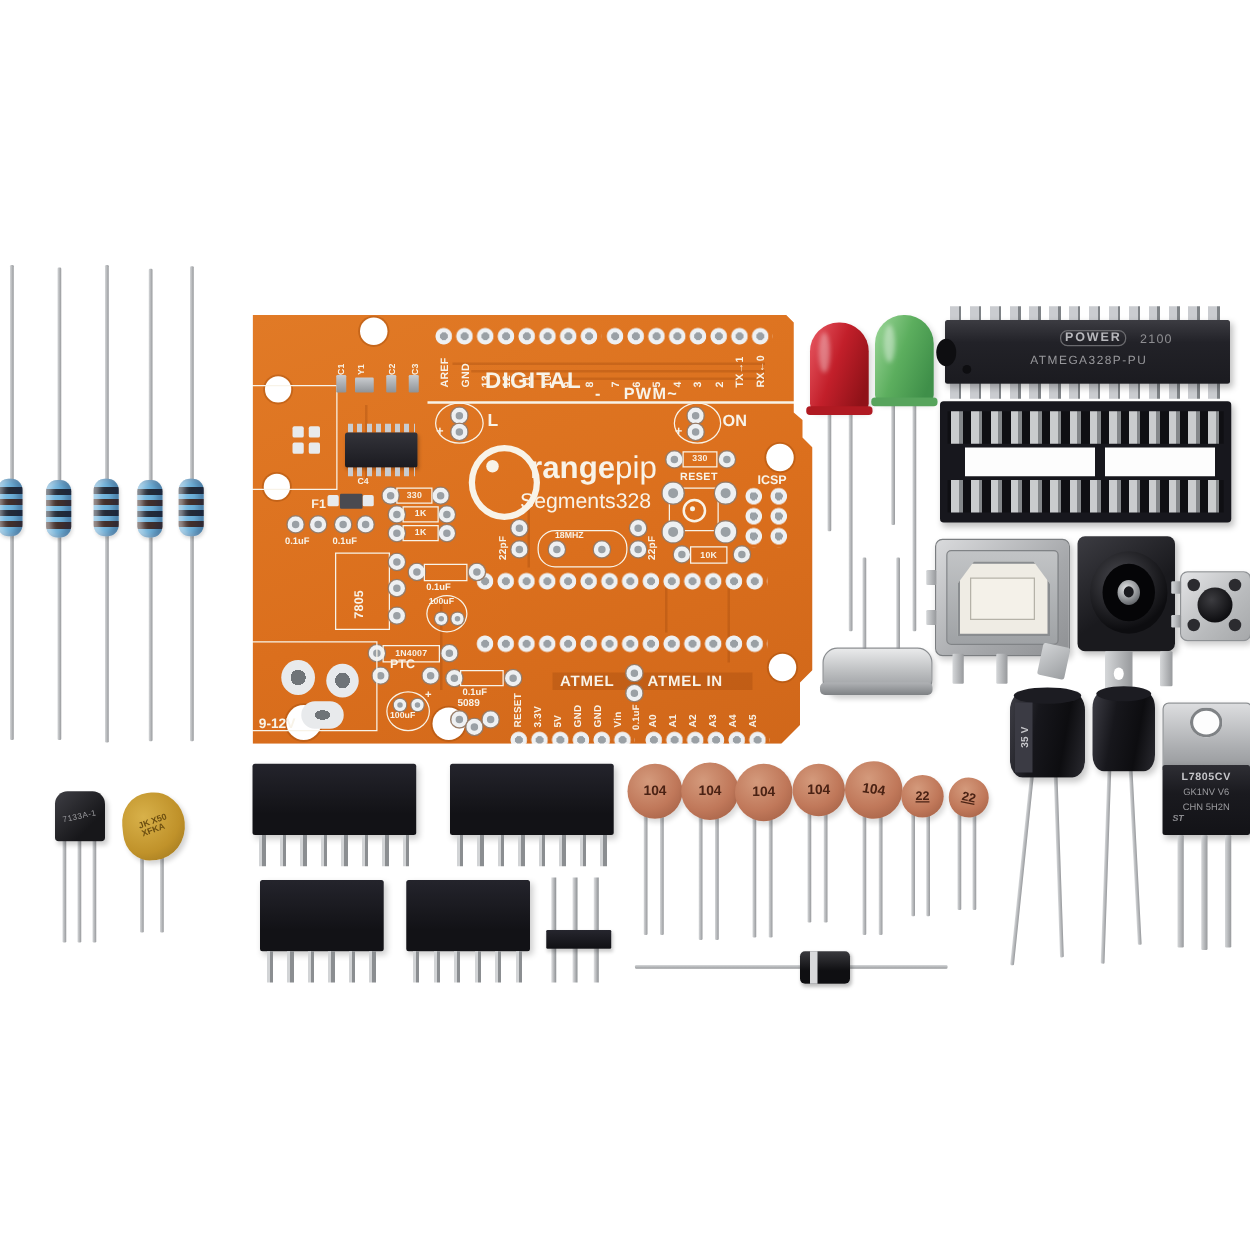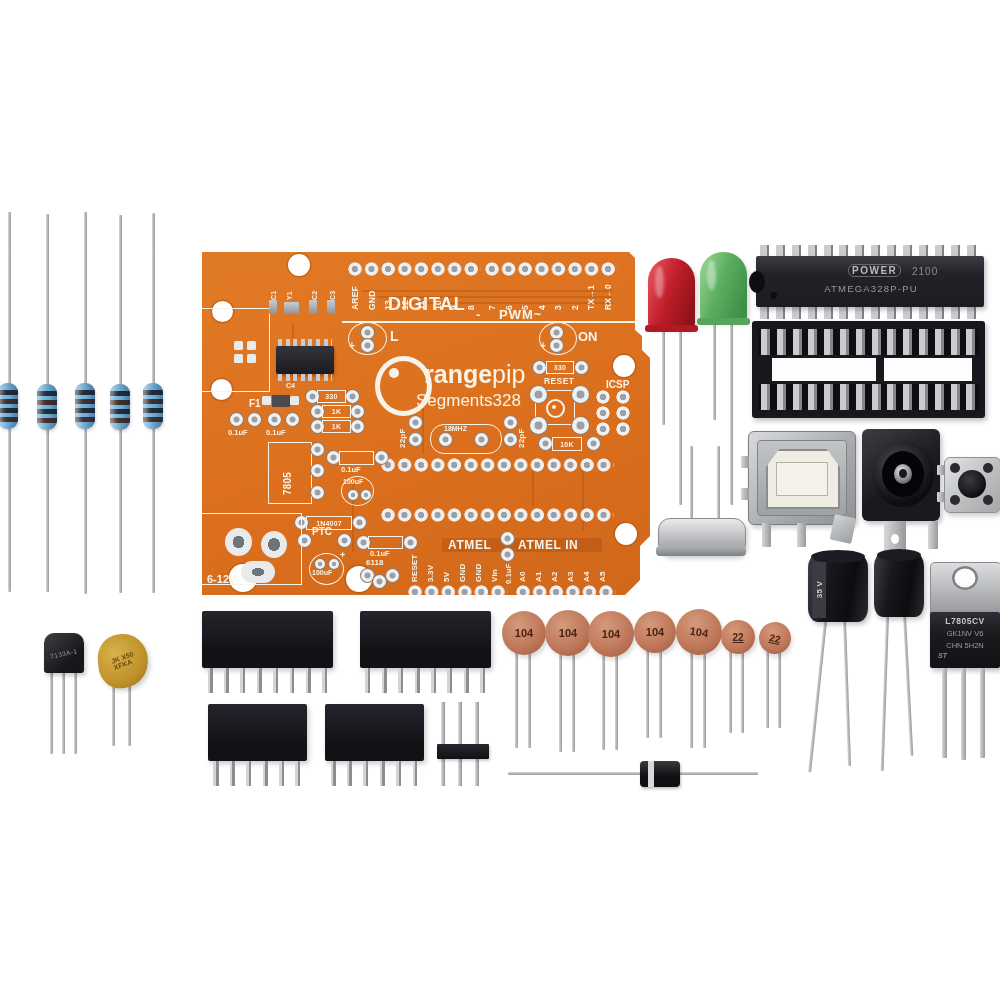--- a/index.html
+++ b/index.html
@@ -250,35 +250,35 @@
     <div class="fp" style="left:104px;top:264px;width:44px;height:12px">
         <span>1N4007</span>
       </div>
     <i class="h" style="left:95px;top:281px"></i>
     <i class="h" style="left:135px;top:281px"></i>
     <span class="lbl" style="left:110px;top:274px;font-size:10px">PTC</span>
     <i class="h" style="left:154px;top:283px"></i>
     <i class="h" style="left:201px;top:283px"></i>
     <div class="fp" style="left:166px;top:284px;width:33px;height:11px"></div>
     <span class="lbl" style="left:168px;top:297px;font-size:7.5px">0.1uF</span>
-    <span class="lbl" style="left:164px;top:306px;font-size:8px">6118</span>
+    <span class="lbl" style="left:164px;top:306px;font-size:8px">5089</span>
     <i class="h" style="left:158px;top:316px"></i>
     <i class="h" style="left:170px;top:322px"></i>
     <i class="h" style="left:183px;top:316px"></i>
     <div class="ol" style="left:107px;top:301px;width:33px;height:30px;border-radius:50%"></div>
     <i class="h h11" style="left:112px;top:306px"></i>
     <i class="h h11" style="left:126px;top:306px"></i>
     <span class="lbl" style="left:110px;top:317px;font-size:7px">100uF</span>
     <span class="lbl" style="left:138px;top:298px;font-size:9px">+</span>
 
     <div class="ol" style="left:-4px;top:261px;width:102px;height:70px"></div>
     <div class="abs" style="left:23px;top:276px;width:27px;height:28px;border-radius:50%;background:radial-gradient(ellipse at center,#6f7478 0 6px,#e8eaec 6px)"></div>
     <div class="abs" style="left:59px;top:279px;width:26px;height:27px;border-radius:50%;background:radial-gradient(ellipse at center,#6f7478 0 6px,#e8eaec 6px)"></div>
     <div class="abs" style="left:39px;top:309px;width:34px;height:22px;border-radius:11px;background:radial-gradient(ellipse at center,#6f7478 0 6px,#e8eaec 6px)"></div>
-    <span class="lbl" style="left:5px;top:321px;font-size:11px">6-12V</span>
+    <span class="lbl" style="left:5px;top:321px;font-size:11px">9-12V</span>
   </div>
 
   <div class="lead" style="left:662px;top:330px;height:95px"></div>
   <div class="lead" style="left:679px;top:330px;height:175px"></div>
   <div class="abs" style="left:648px;top:258px;width:47px;height:70px;border-radius:23px 23px 5px 5px;background:linear-gradient(110deg,#ea5a64,#c21f2a 45%,#8f1218 88%);box-shadow:2px 3px 5px rgba(0,0,0,.18)"></div>
   <div class="abs" style="left:655px;top:266px;width:9px;height:32px;border-radius:50%;background:rgba(255,255,255,.35);filter:blur(1.5px)"></div>
   <div class="abs" style="left:645px;top:325px;width:53px;height:7px;border-radius:3px;background:#b01a22"></div>
   <div class="lead" style="left:713px;top:323px;height:97px"></div>
   <div class="lead" style="left:730px;top:323px;height:182px"></div>
   <div class="abs" style="left:700px;top:252px;width:47px;height:69px;border-radius:23px 23px 5px 5px;background:linear-gradient(110deg,#9ed89a,#5cae5e 45%,#3f8f49 88%);box-shadow:2px 3px 5px rgba(0,0,0,.18)"></div>

